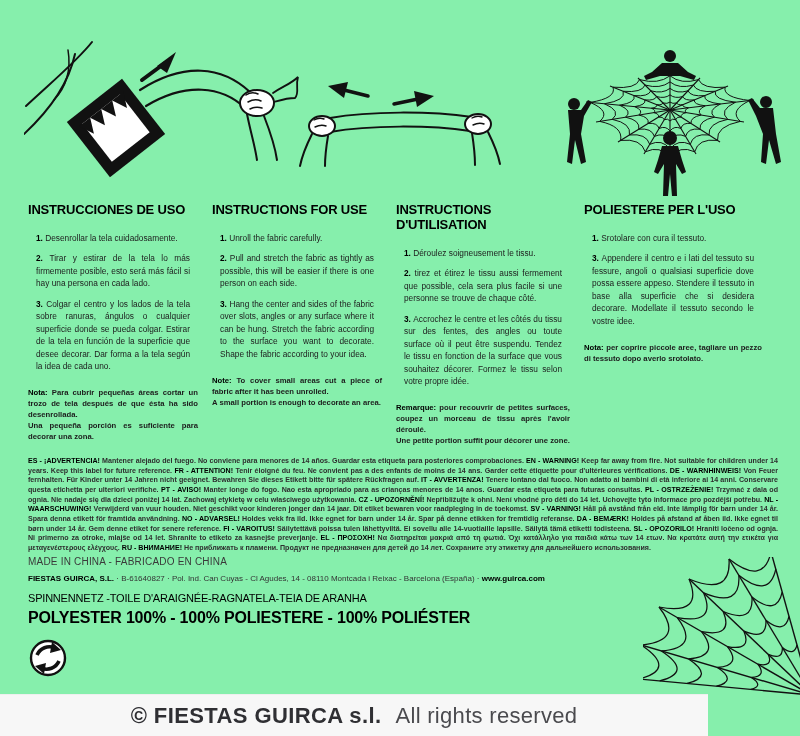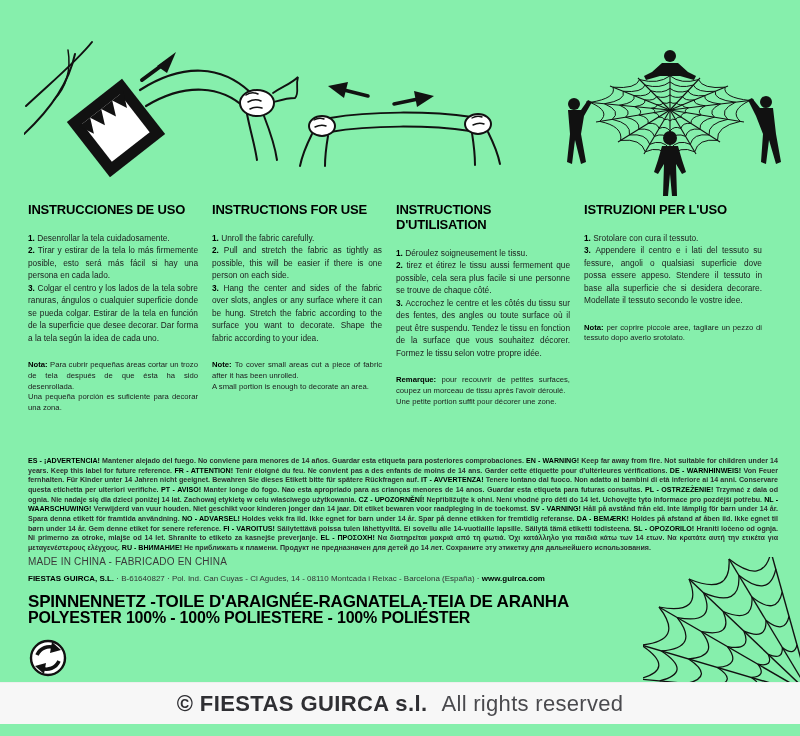--- a/index.html
+++ b/index.html
@@ -8,38 +8,38 @@
   svg{display:block;}
   
   .illus{position:absolute;}
   #illus-unroll{left:24px;top:40px;}
   #illus-stretch{left:298px;top:70px;}
   #illus-web-people{left:548px;top:38px;}
   
   .columns{position:absolute;left:28px;top:202px;width:748px;display:grid;
            grid-template-columns:170px 170px 174px 178px;column-gap:14px;}
   .col-title{font-size:13px;font-weight:bold;letter-spacing:-0.2px;margin:0 0 15px 0;color:#000;}
-  .step{font-size:8.3px;line-height:1.5;text-align:justify;margin:0;}
-  .note{font-size:7.7px;line-height:1.4;text-align:justify;margin:16px 0 0 0;}
+  .step{font-size:8.3px;line-height:1.5;text-align:justify;margin:8px;}
+  .note{font-size:7.7px;line-height:1.4;text-align:justify;margin:16px 0 0 0;font-weight:bold;}
   .note2{margin-top:0;}
   .step b,.note b{color:#000;}
   
   .warnings{position:absolute;left:28px;top:450px;width:750px;font-size:7.1px;
             line-height:1.36;text-align:justify;color:#2e2e2e;font-weight:bold;}
   .warnings b{color:#000;}
   
   .made-in{position:absolute;left:28px;top:556px;font-size:10px;color:#3a3a3a;letter-spacing:.2px;}
   .company-line{position:absolute;left:28px;top:574px;font-size:8px;color:#333;}
   .company-line b{color:#000;}
-  .product-names{position:absolute;left:28px;top:592px;font-size:17px;font-weight:bold;color:#000;letter-spacing:-0.2px;}
+  .product-names{position:absolute;left:28px;top:592px;font-size:11px;font-weight:normal;color:#000;letter-spacing:-0.2px;}
   .product-material{position:absolute;left:28px;top:609px;font-size:16px;font-weight:bold;color:#000;letter-spacing:-0.2px;}
   #recycle-icon{position:absolute;left:28px;top:638px;}
   #corner-web{position:absolute;right:0;bottom:39px;}
   
-  .footer{position:absolute;left:0;bottom:12px;width:800px;height:41px;background:#f7f7f7;
+  .footer{position:absolute;left:0;bottom:0;width:708px;height:41px;background:#f7f7f7;
           border-top:1px solid #efefef;display:flex;align-items:center;justify-content:center;gap:14px;}
   .footer .copy{font-size:22px;font-weight:bold;color:#2f2f33;letter-spacing:.4px;}
   .footer .rights{font-size:22px;font-weight:normal;color:#4a4a4e;letter-spacing:.3px;}
 </style>
 </head>
 <body>
 
 <div class="page">
 
   <svg id="illus-unroll" class="illus" width="278" height="152" viewBox="0 0 278 152">
@@ -165,21 +165,21 @@
       </div>
       <div>
         <h2 class="col-title">INSTRUCTIONS D'UTILISATION</h2>
         <p class="step"><b>1. </b>Déroulez soigneusement le tissu.</p>
         <p class="step"><b>2. </b>tirez et étirez le tissu aussi fermement que possible, cela sera plus facile si une personne se trouve de chaque côté.</p>
         <p class="step"><b>3. </b>Accrochez le centre et les côtés du tissu sur des fentes, des angles ou toute surface où il peut être suspendu. Tendez le tissu en fonction de la surface que vous souhaitez décorer. Formez le tissu selon votre propre idée.</p>
         <p class="note"><b>Remarque: </b>pour recouvrir de petites surfaces, coupez un morceau de tissu après l'avoir déroulé.</p>
         <p class="note note2">Une petite portion suffit pour décorer une zone.</p>
       </div>
       <div>
-        <h2 class="col-title">ISTRUZIONI PER L'USO</h2>
+        <h2 class="col-title">POLIESTERE PER L'USO</h2>
         <p class="step"><b>1. </b>Srotolare con cura il tessuto.</p>
         <p class="step"><b>3. </b>Appendere il centro e i lati del tessuto su fessure, angoli o qualsiasi superficie dove possa essere appeso. Stendere il tessuto in base alla superficie che si desidera decorare. Modellate il tessuto secondo le vostre idee.</p>
         <p class="note"><b>Nota: </b>per coprire piccole aree, tagliare un pezzo di tessuto dopo averlo srotolato.</p>
       </div>
     </div>
 
   <p class="warnings"><b>ES - ¡ADVERTENCIA!</b> Mantener alejado del fuego. No conviene para menores de 14 años. Guardar esta etiqueta para posteriores comprobaciones. <b>EN - WARNING!</b> Keep far away from fire. Not suitable for children under 14 years. Keep this label for future reference. <b>FR - ATTENTION!</b> Tenir éloigné du feu. Ne convient pas a des enfants de moins de 14 ans. Garder cette étiquette pour d'ultérieures vérifications. <b>DE - WARNHINWEIS!</b> Von Feuer fernhalten. Für Kinder unter 14 Jahren nicht geeignet. Bewahren Sie dieses Etikett bitte für spätere Rückfragen auf. <b>IT - AVVERTENZA!</b> Tenere lontano dal fuoco. Non adatto ai bambini di età inferiore ai 14 anni. Conservare questa etichetta per ulteriori verifiche. <b>PT - AVISO!</b> Manter longe do fogo. Nao esta apropriado para as crianças menores de 14 anos. Guardar esta etiqueta para futuras consultas. <b>PL - OSTRZEŻENIE!</b> Trzymać z dala od ognia. Nie nadaje się dla dzieci poniżej 14 lat. Zachowaj etykietę w celu właściwego użytkowania. <b>CZ - UPOZORNĚNÍ!</b> Nepřibližujte k ohni. Není vhodné pro děti do 14 let. Uchovejte tyto informace pro pozdější potřebu. <b>NL - WAARSCHUWING!</b> Verwijderd van vuur houden. Niet geschikt voor kinderen jonger dan 14 jaar. Dit etiket bewaren voor raadpleging in de toekomst. <b>SV - VARNING!</b> Håll på avstånd från eld. Inte lämplig för barn under 14 år. Spara denna etikett för framtida användning. <b>NO - ADVARSEL!</b> Holdes vekk fra ild. Ikke egnet for barn under 14 år. Spar på denne etikken for fremtidig referanse. <b>DA - BEMÆRK!</b> Holdes på afstand af åben ild. Ikke egnet til børn under 14 år. Gem denne etiket for senere reference. <b>FI - VAROITUS!</b> Säilytettävä poissa tulen lähettyviltä. Ei sovellu alle 14-vuotiaille lapsille. Säilytä tämä etiketti todisteena. <b>SL - OPOZORILO!</b> Hraniti ločeno od ognja. Ni primerno za otroke, mlajše od 14 let. Shranite to etiketo za kasnejše preverjanje. <b>EL - ΠΡΟΣΟΧΗ!</b> Να διατηρείται μακριά από τη φωτιά. Όχι κατάλληλο για παιδιά κάτω των 14 ετων. Να κρατάτε αυτή την ετικέτα για μεταγενέστερους ελέγχους. <b>RU - ВНИМАНИЕ!</b> Не приближать к пламени. Продукт не предназначен для детей до 14 лет. Сохраните эту этикетку для дальнейшего использования. </p>
 
   <div class="made-in">MADE IN CHINA - FABRICADO EN CHINA</div>
 

